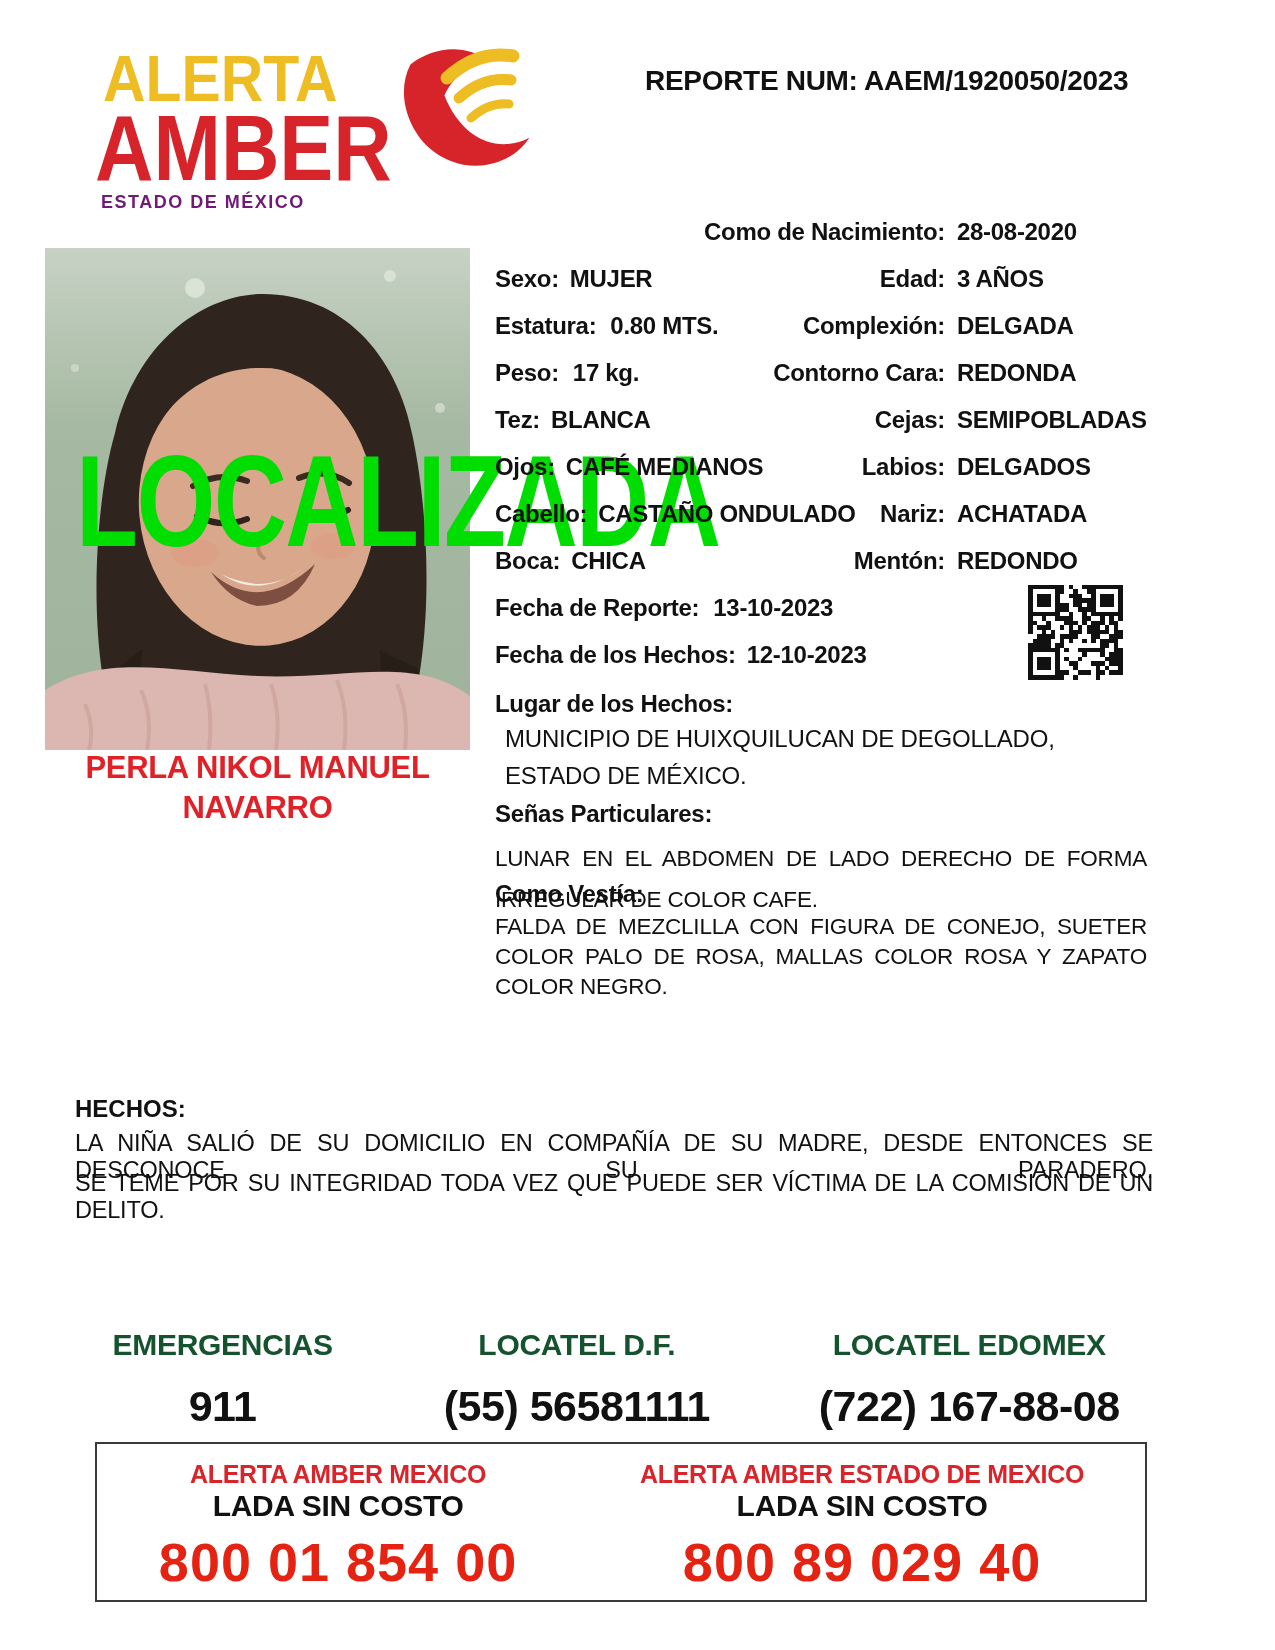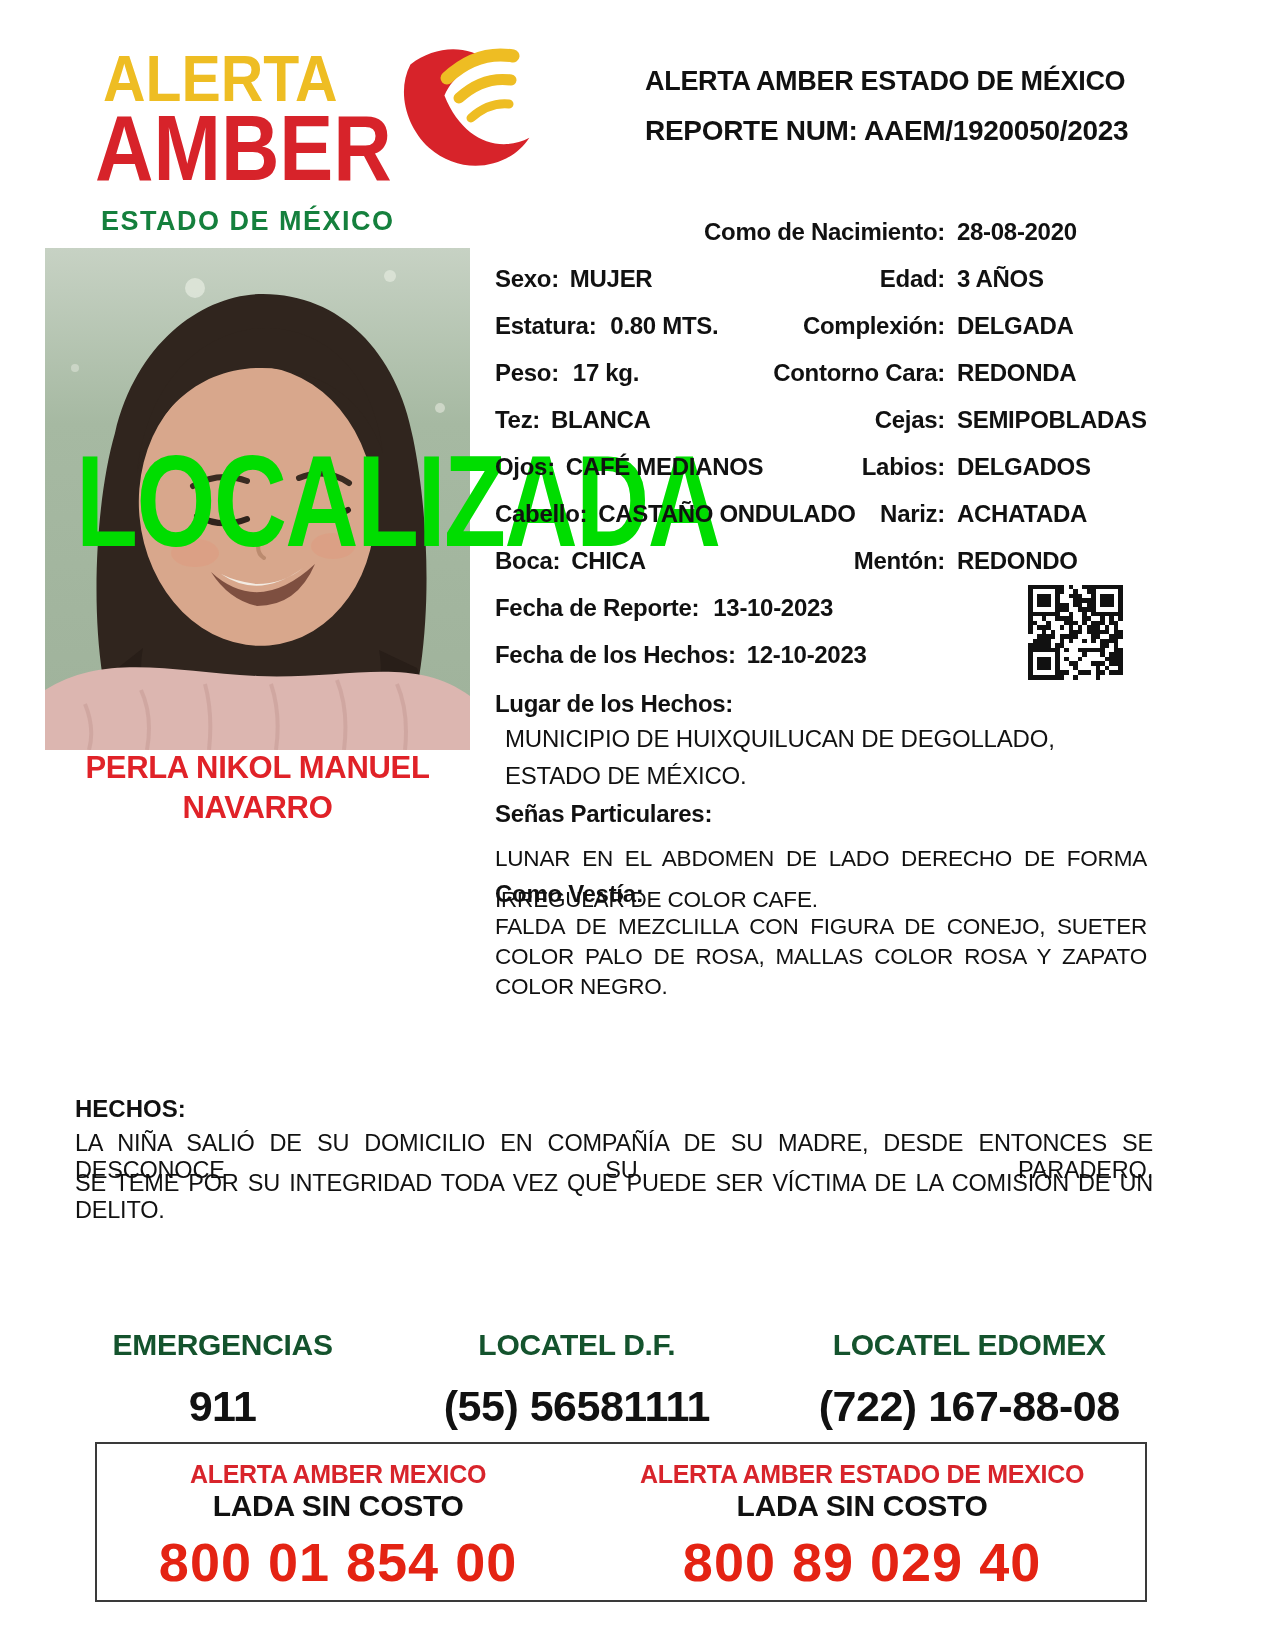--- a/index.html
+++ b/index.html
@@ -6,21 +6,21 @@
   body{
     width:1275px;height:1650px;position:relative;background:#ffffff;
     font-family:"Liberation Sans", sans-serif;color:#111;overflow:hidden;
   }
   
   .logo{position:absolute;left:95px;top:34px;width:340px;height:190px;}
   .logo-w1{position:absolute;left:8px;top:8px;font-size:64px;font-weight:800;color:#eebd23;
            letter-spacing:0px;transform:scaleX(.92);transform-origin:left;white-space:nowrap;}
   .logo-w2{position:absolute;left:0px;top:62px;font-size:92px;font-weight:800;color:#d7232a;
            transform:scaleX(.88);transform-origin:left;white-space:nowrap;}
-  .logo-w3{position:absolute;left:6px;top:172px;font-size:27px;font-weight:800;color:#15803d;
+  .logo-w3{position:absolute;left:6px;top:158px;font-size:18px;font-weight:800;color:#701a75;
            letter-spacing:1.5px;white-space:nowrap;}
   .logo-swoosh{position:absolute;left:292px;top:-2px;width:150px;height:150px;}
   
   .hdr{position:absolute;left:645px;top:56px;width:540px;line-height:50px;}
   .hdr .t1{font-size:27px;font-weight:800;letter-spacing:-.3px;white-space:nowrap;}
   .hdr .t2{font-size:28px;font-weight:800;letter-spacing:-.3px;white-space:nowrap;}
   
   .photo{position:absolute;left:45px;top:248px;width:425px;height:502px;z-index:1;}
   
   .localizada{position:absolute;left:76px;top:436px;z-index:3;font-size:130px;line-height:1;
@@ -77,21 +77,20 @@
     <path d="M60,46 Q90,18 126,24" stroke="#eebd23" stroke-width="13" fill="none" stroke-linecap="round"></path>
     <path d="M72,66 Q96,44 124,48" stroke="#eebd23" stroke-width="11" fill="none" stroke-linecap="round"></path>
     <path d="M84,86 Q102,70 122,72" stroke="#eebd23" stroke-width="9" fill="none" stroke-linecap="round"></path>
   </svg>
   <div class="logo-w1">ALERTA</div>
   <div class="logo-w2">AMBER</div>
   <div class="logo-w3">ESTADO DE MÉXICO</div>
 </div>
 
 <div class="hdr">
-  <div class="t1">ALERTA AMBER ESTADO DE MÉXICO</div>
   <div class="t2">REPORTE NUM: AAEM/1920050/2023</div>
 </div>
 
 <svg class="photo" viewBox="0 0 425 502" preserveAspectRatio="none">
   <defs>
     <linearGradient id="pbg" x1="0" y1="0" x2="0" y2="1">
       <stop offset="0" stop-color="#c7d2c4"></stop>
       <stop offset="0.35" stop-color="#a6b9a2"></stop>
       <stop offset="1" stop-color="#9fb29b"></stop>
     </linearGradient>

